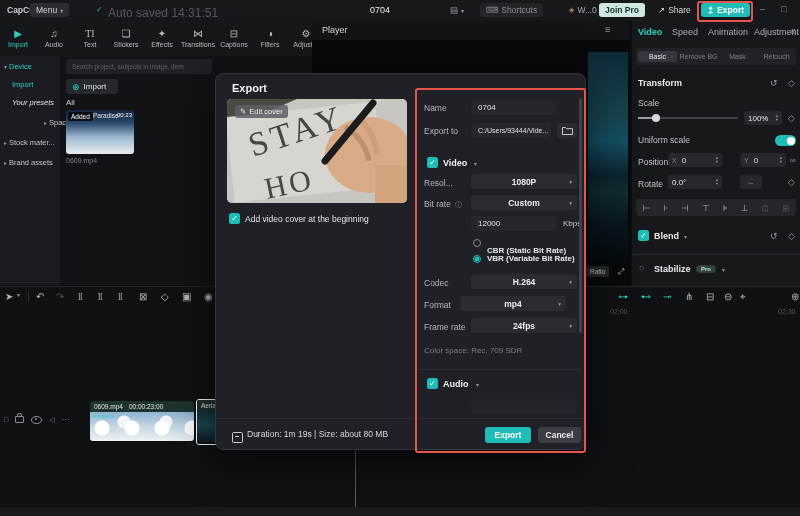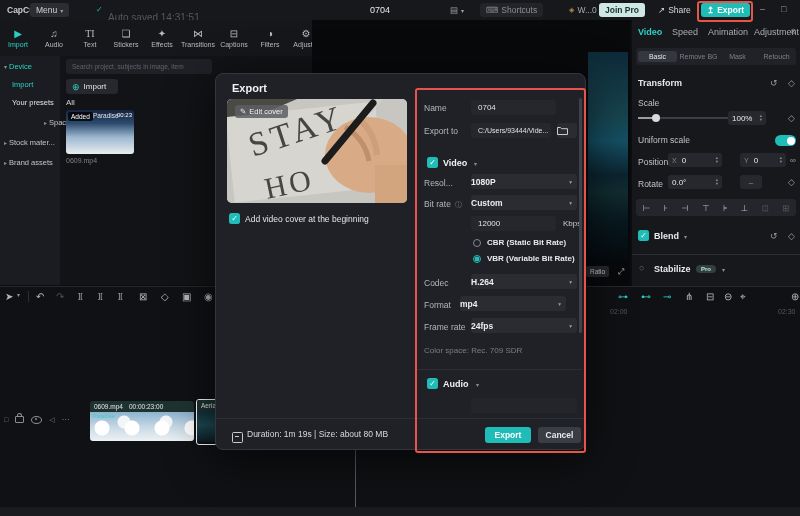--- a/index.html
+++ b/index.html
@@ -93,21 +93,21 @@
   .dlg{position:absolute;left:215px;top:73px;width:371px;height:377px;background:#1f2126;border:1px solid #33363c;
        border-radius:8px;box-shadow:0 10px 45px rgba(0,0,0,.65);box-sizing:border-box;z-index:20;}
   .dtitle{position:absolute;left:16px;top:8px;font-size:11px;font-weight:bold;color:#f0f1f3;}
   .cover{position:absolute;left:11px;top:25px;width:180px;height:104px;border-radius:5px;overflow:hidden;background:#c9c8c2;}
   .editchip{position:absolute;left:8px;top:6px;background:rgba(92,94,99,.85);border-radius:3px;color:#f0f1f3;
             font-size:7.5px;display:flex;align-items:center;gap:3px;padding:2px 5px;}
   .dlab{position:absolute;font-size:8.5px;color:#b4b6ba;}
   .dinp{position:absolute;height:15px;background:#25272c;border-radius:3px;display:flex;align-items:center;
         padding:0 7px;font-size:8px;color:#dfe1e4;box-sizing:border-box;white-space:nowrap;overflow:hidden;}
   .ddd{position:absolute;height:15px;background:#2a2c32;border-radius:3px;display:flex;align-items:center;
-       justify-content:flex-start;font-size:8.5px;font-weight:bold;color:#ecedef;box-sizing:border-box;}
+       justify-content:center;font-size:8.5px;font-weight:bold;color:#ecedef;box-sizing:border-box;}
   .ddd .car,.dcar{position:absolute;right:5px;font-size:5.5px;color:#9a9da2;font-weight:normal;}
   .radio{position:absolute;width:8px;height:8px;border:1px solid #84878c;border-radius:50%;box-sizing:border-box;}
   .radio.on{border-color:#1fbcb8;background:radial-gradient(circle,#1fbcb8 0 2.4px,transparent 2.6px);}
   .rlab{position:absolute;font-size:8px;font-weight:bold;color:#e8e9eb;}
   .dbtn{position:absolute;height:16px;border-radius:3px;display:flex;align-items:center;justify-content:center;
         font-size:8.5px;font-weight:bold;box-sizing:border-box;}
   .redbox{position:absolute;border:2px solid #e8544a;border-radius:3px;z-index:40;pointer-events:none;}
   .hr{position:absolute;height:1px;background:#2c2f34;}
 </style>
 </head>
@@ -115,21 +115,21 @@
 
 <div id="app">
 
   <div class="topbar">
     <span class="logo">CapCut</span>
     <div class="btn" style="left:30px;">
       <span>Menu</span>
       <span style="font-size:6px;color:#9a9da2;">▾</span>
     </div>
     <span class="abs" style="left:96px;top:5px;font-size:8px;color:#1fbcb8;">✓</span>
-    <span class="abs" style="left:108px;top:12px;font-size:10px;color:#55585e;">Auto saved 14:31:51</span>
+    <span class="abs" style="left:108px;top:6px;font-size:12px;color:#55585e;">Auto saved 14:31:51</span>
     <span class="title">0704</span>
 
     <div class="btn ghost" style="left:444px;">
       <span>▤</span>
       <span style="font-size:6px;">▾</span>
     </div>
     <div class="btn" style="left:480px;background:#222428;color:#8b8e93;">
       <span>⌨</span>
       <span>Shortcuts</span>
     </div>
@@ -196,21 +196,21 @@
 
   <div class="mediapanel">
     <div class="sidebar">
       <div class="sbitem teal" style="top:2px;">
         <span class="car">▾</span>
         <span>Device</span>
         </div>
       <div class="sbitem teal" style="top:20px;padding-left:12px;">
         <span>Import</span>
         </div>
-      <div class="sbitem" style="top:38px;padding-left:12px;color:#e2e3e6;">
+      <div class="sbitem" style="top:38px;padding-left:12px;color:#e2e3e6;font-style:italic;">
         <span>Your presets</span>
         </div>
       <div class="sbitem" style="top:58px;margin-left:40px;">
         <span class="car">▸</span>
         <span>Spaces</span>
         </div>
       <div class="sbitem" style="top:78px;">
         <span class="car">▸</span>
         <span>Stock mater...</span>
         </div>
@@ -229,20 +229,24 @@
     <span class="abs" style="left:66px;top:42px;font-size:8px;color:#cfd1d4;">All</span>
     <div class="thumb">
       <span class="addedchip">Added</span>
       <span class="abs" style="left:27px;top:2px;font-size:6.5px;color:rgba(255,255,255,.85);">Paradise</span>
       <span class="abs" style="right:2px;top:2px;font-size:6px;color:#fff;">00:23</span>
     </div>
     <span class="abs" style="left:66px;top:101px;font-size:7px;color:#7e8186;">0609.mp4</span>
   </div>
 
   <div class="playerpanel">
+    <div class="playerhead">
+      <span class="abs" style="left:10px;top:5px;font-size:9px;color:#d6d8db;">Player</span>
+      <span class="abs" style="left:293px;top:4px;font-size:10px;color:#8b8e93;">≡</span>
+    </div>
     <div class="preview"></div>
     <div class="ratiochip">
       <span>Ratio</span>
     </div>
     <span class="abs" style="left:306px;top:247px;font-size:8px;color:#c6c8cc;">⤢</span>
   </div>
 
   <div class="inspector">
     <span class="tab active" style="left:6px;">Video</span>
     <span class="tab" style="left:40px;">Speed</span>
@@ -258,21 +262,21 @@
     </div>
 
     <span class="ihead" style="left:6px;top:58px;">Transform</span>
     <span class="icright" style="left:138px;top:58px;">↺</span>
     <span class="icright" style="left:156px;top:58px;">◇</span>
 
     <span class="ilabel" style="left:6px;top:78px;">Scale</span>
     <div class="abs" style="left:6px;top:97px;width:100px;height:2px;background:#3c3f45;"></div>
     <div class="abs" style="left:6px;top:97px;width:18px;height:2px;background:#9a9da2;"></div>
     <div class="abs" style="left:20px;top:93.5px;width:8px;height:8px;border-radius:50%;background:#d7d9dc;"></div>
-    <div class="vbox" style="left:96px;top:91px;width:38px;">
+    <div class="vbox" style="left:112px;top:91px;width:38px;">
       <span>100%</span>
       <span class="steps">
           <span>▴</span>
           <span>▾</span>
         </span>
     </div>
     <span class="icright" style="left:156px;top:93px;">◇</span>
 
     <span class="ilabel" style="left:6px;top:115px;">Uniform scale</span>
     <div class="toggle" style="left:143px;top:115px;"></div>
@@ -451,21 +455,21 @@
       <span>Custom</span>
       <span class="car">▾</span>
     </div>
 
     <div class="dinp" style="left:255px;top:142px;width:85px;">
       <span>12000</span>
     </div>
     <span class="abs" style="left:347px;top:145px;font-size:8px;color:#c6c8cc;">Kbps</span>
 
     <div class="radio" style="left:257px;top:165px;"></div>
-    <span class="rlab" style="left:271px;top:164px;">CBR (Static Bit Rate)</span>
+    <span class="rlab" style="left:271px;top:172px;">CBR (Static Bit Rate)</span>
     <div class="radio on" style="left:257px;top:181px;"></div>
     <span class="rlab" style="left:271px;top:180px;">VBR (Variable Bit Rate)</span>
 
     <span class="dlab" style="left:208px;top:204px;">Codec</span>
     <div class="ddd" style="left:255px;top:200px;width:106px;">
       <span>H.264</span>
       <span class="car">▾</span>
     </div>
 
     <span class="dlab" style="left:208px;top:226px;">Format</span>

